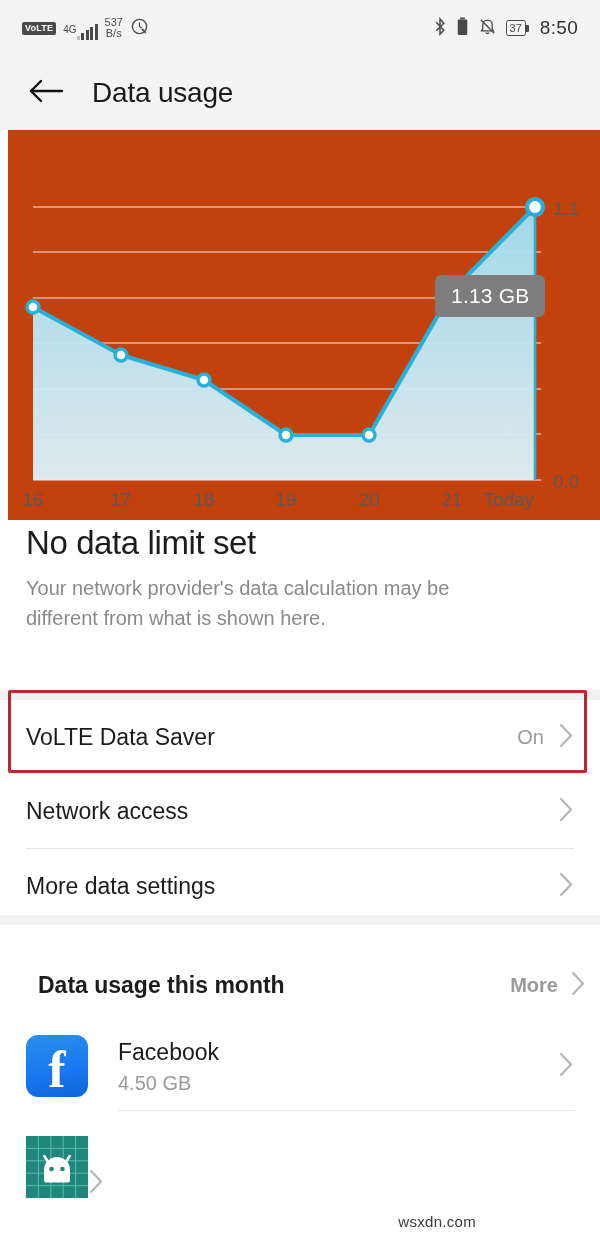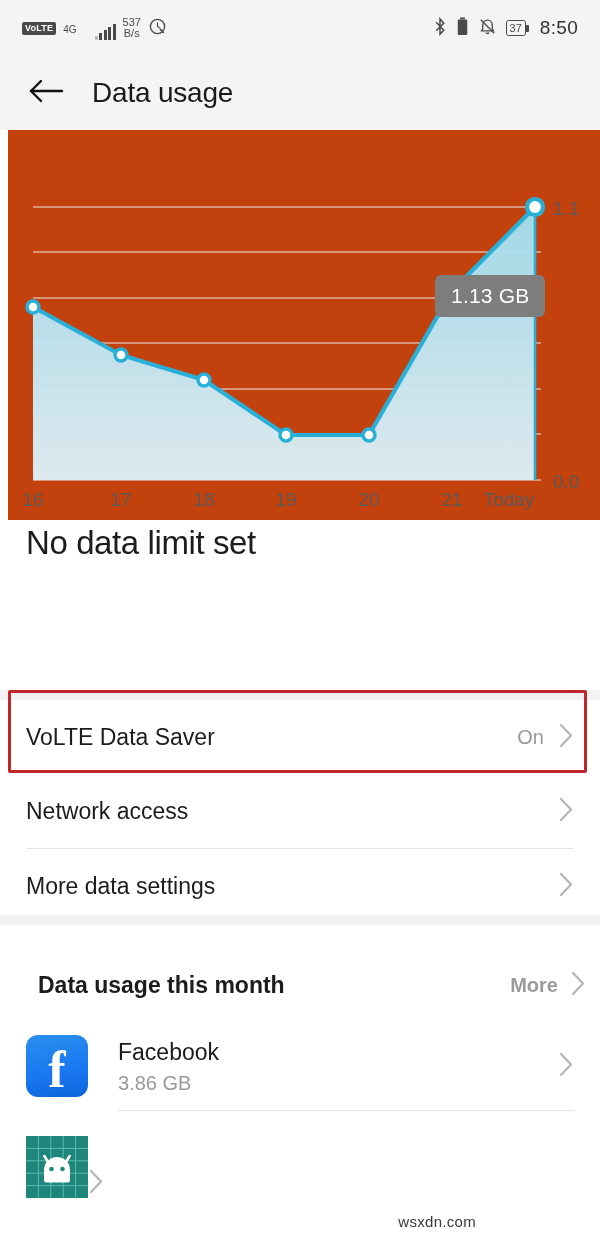--- a/index.html
+++ b/index.html
@@ -19,21 +19,21 @@
     display: flex; align-items: center;
     padding: 0 22px;
   }
   .sb-left { display: flex; align-items: center; gap: 7px; }
   .sb-right { margin-left: auto; display: flex; align-items: center; gap: 9px; }
   .volte-badge {
     font-size: 9px; font-weight: bold; color: #fff; background: #4a4a4a;
     padding: 1px 3px 1px 3px; border-radius: 2px; letter-spacing: .2px;
     line-height: 11px;
   }
-  .sig-wrap { display: flex; align-items: flex-end; gap: 18px; margin-top: 8px; }
+  .sig-wrap { display: flex; align-items: flex-end; gap: 0; margin-top: 8px; }
   .sig-g { font-size: 10px; color: #4a4a4a; line-height: 9px; margin-bottom: 6px; }
   .bars { display: flex; align-items: flex-end; gap: 1.5px; height: 15px; }
   .bars i { display: block; width: 3px; background: #4a4a4a; }
   .bars i:nth-child(1) { height: 4px; background: #bdbdbd; }
   .bars i:nth-child(2) { height: 7px; }
   .bars i:nth-child(3) { height: 10px; }
   .bars i:nth-child(4) { height: 13px; }
   .bars i:nth-child(5) { height: 16px; }
   .speed { font-size: 11px; color: #4a4a4a; line-height: 11px; text-align: center; }
   .speed b { display: block; font-weight: normal; }
@@ -233,20 +233,21 @@
       <text class="xlab" x="278" y="376" text-anchor="middle">19</text>
       <text class="xlab" x="361" y="376" text-anchor="middle">20</text>
       <text class="xlab" x="444" y="376" text-anchor="middle">21</text>
       <text class="xlab" x="501" y="376" text-anchor="middle">Today</text>
     </svg>
     <div class="tooltip">1.13 GB</div>
   </div>
 
   <div class="limit-block">
     <div class="limit-title">No data limit set</div>
+    <div class="limit-sub">Your network provider's data calculation may be different from what is shown here.</div>
   </div>
 
   <div class="divider-band" style="top:690px;"></div>
 
   <div class="rows">
 
     <div class="row">
       <span class="row-label">VoLTE Data Saver</span>
       <span class="row-value">On</span>
       <span class="chev">
@@ -293,21 +294,21 @@
         </svg>
     </span>
   </div>
 
   <div class="app-row" style="top:1030px; height:72px;">
     <div class="app-icon fb-icon">
         <span>f</span>
       </div>
     <div class="app-text">
       <div class="app-name">Facebook</div>
-      <div class="app-size">3.86 GB</div>
+      <div class="app-size">4.50 GB</div>
     </div>
     <span class="chev">
       <svg width="16" height="27" viewBox="0 0 16 27" fill="none" stroke="#b5b5b5" stroke-width="2.2" stroke-linecap="round" stroke-linejoin="round">
           <path d="M3 3l10 10.5L3 24"></path>
         </svg>
     </span>
   </div>
 
   <div class="app-sep" style="top:1110px;"></div>
 

